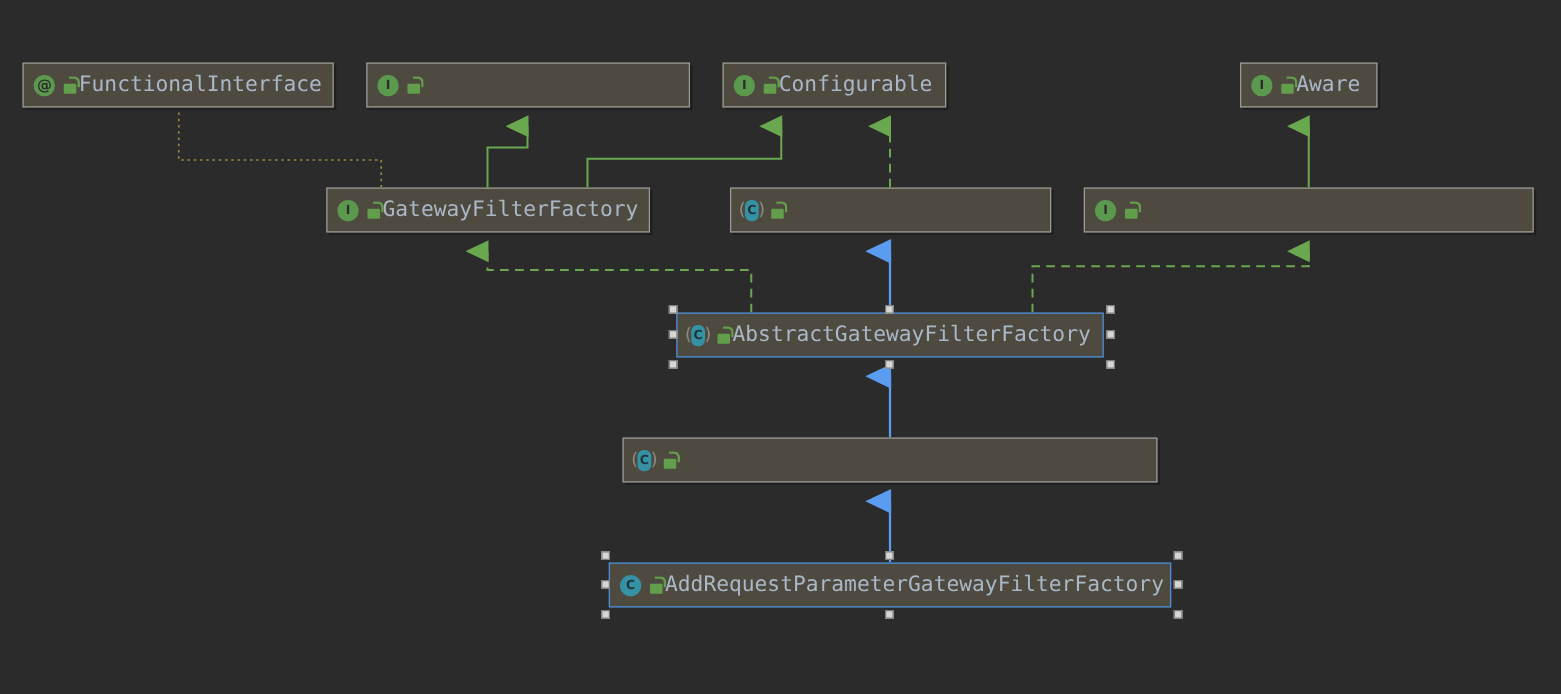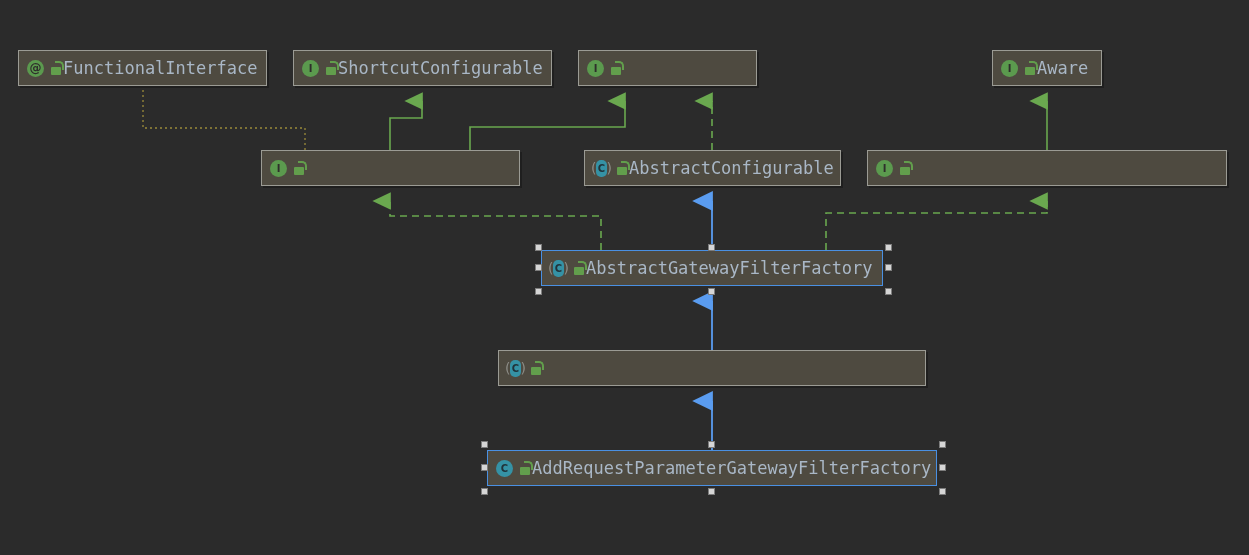--- a/index.html
+++ b/index.html
@@ -206,31 +206,31 @@
   </div>
 
   <div class="uml-node" style="left:293px; top:50px; width:259px;">
     <span class="kind-icon interface">
       <span class="disc">I</span>
     </span>
     <span class="lock-icon">
       <span class="shackle"></span>
         <span class="body"></span>
     </span>
-    <span class="node-label">ShortcutConfigurable</span>
   </div>
 
   <div class="uml-node" style="left:578px; top:50px; width:179px;">
     <span class="kind-icon interface">
       <span class="disc">I</span>
     </span>
     <span class="lock-icon">
       <span class="shackle"></span>
         <span class="body"></span>
     </span>
+    <span class="node-label">Configurable</span>
   </div>
 
   <div class="uml-node" style="left:992px; top:50px; width:110px;">
     <span class="kind-icon interface">
       <span class="disc">I</span>
     </span>
     <span class="lock-icon">
       <span class="shackle"></span>
         <span class="body"></span>
     </span>
@@ -238,33 +238,33 @@
   </div>
 
   <div class="uml-node" style="left:261px; top:150px; width:259px;">
     <span class="kind-icon interface">
       <span class="disc">I</span>
     </span>
     <span class="lock-icon">
       <span class="shackle"></span>
         <span class="body"></span>
     </span>
+    <span class="node-label">GatewayFilterFactory</span>
   </div>
 
   <div class="uml-node" style="left:584px; top:150px; width:257px;">
     <span class="kind-icon abstract-class">
       <span class="paren l">(</span>
       <span class="disc">C</span>
       <span class="paren r">)</span>
     </span>
     <span class="lock-icon">
       <span class="shackle"></span>
         <span class="body"></span>
     </span>
-    <span class="node-label">AbstractConfigurable</span>
   </div>
 
   <div class="uml-node" style="left:867px; top:150px; width:360px;">
     <span class="kind-icon interface">
       <span class="disc">I</span>
     </span>
     <span class="lock-icon">
       <span class="shackle"></span>
         <span class="body"></span>
     </span>

